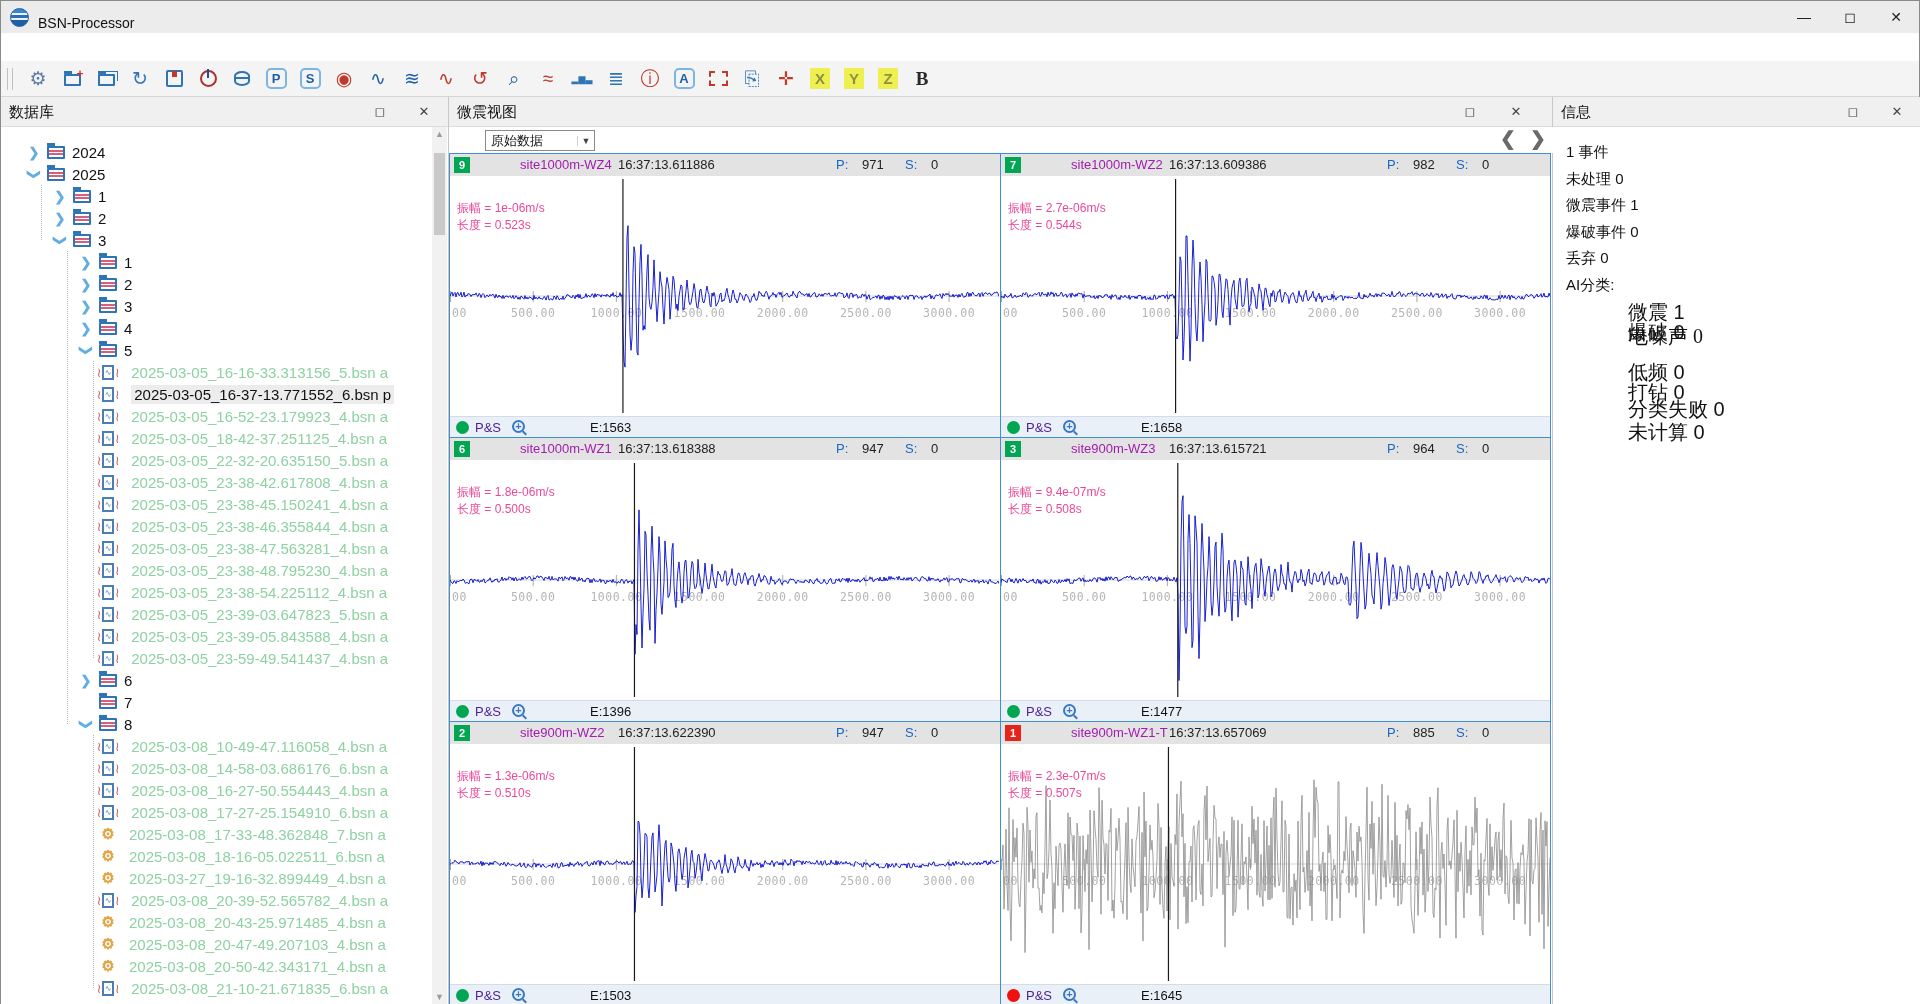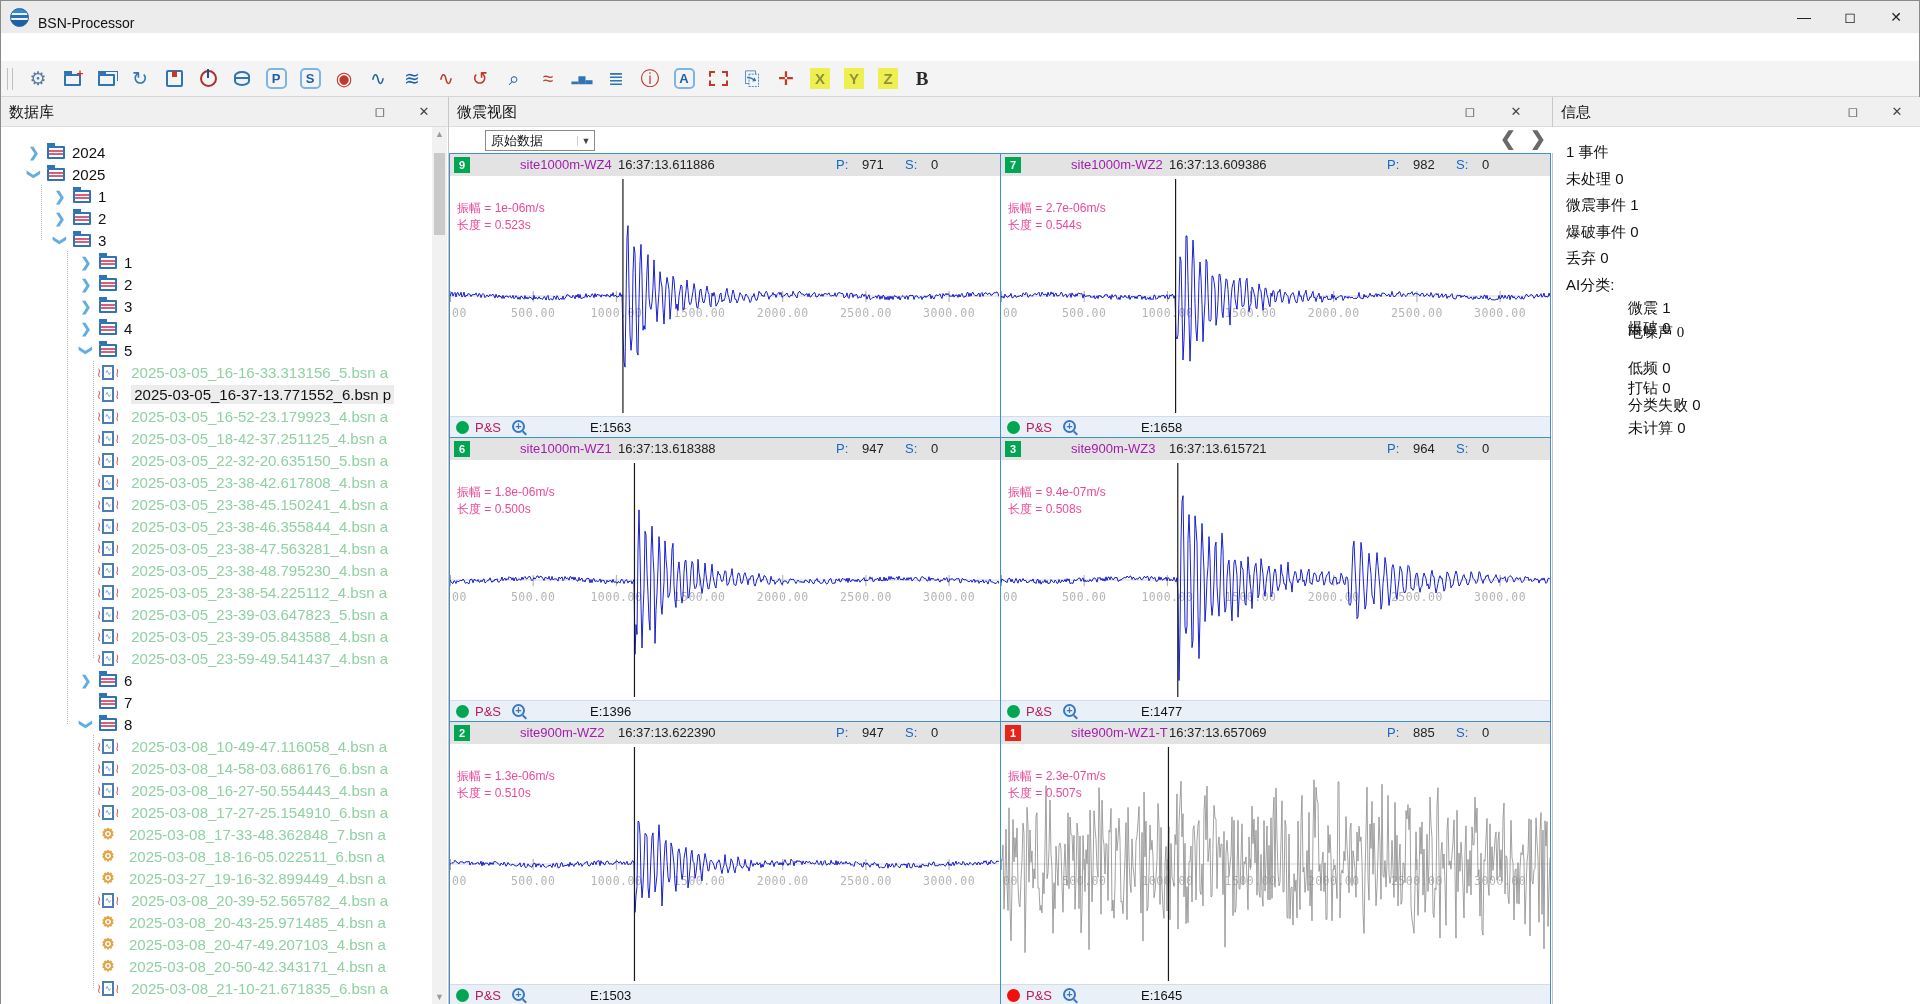--- a/index.html
+++ b/index.html
@@ -85,29 +85,29 @@
   .st-time { position:absolute; left:168px; top:3px; font-size:13px; color:#222; }
   .p-lab { position:absolute; left:386px; top:3px; font-size:13px; color:#1b66c4; }
   .p-val { position:absolute; left:412px; top:3px; font-size:13px; color:#222; }
   .s-lab { position:absolute; left:455px; top:3px; font-size:13px; color:#1b66c4; }
   .s-val { position:absolute; left:481px; top:3px; font-size:13px; color:#222; }
   .cell-body { position:relative; height:240px; overflow:hidden; }
   .winfo { position:absolute; left:7px; top:4px; z-index:2; font-size:12px; color:#ec4899; line-height:17px; pointer-events:none;margin-top:20px; }
   .plot { position:absolute; left:0; top:0; }
   .cell-foot { position:relative; height:21px; background:#e9f0f8; border-top:1px solid #d3dce8; }
   .dot { position:absolute; left:6px; top:4px; width:13px; height:13px; border-radius:50%; }
-  .ps-lab { position:absolute; left:25px; top:3px; font-size:13px; color:#be185d; }
+  .ps-lab { position:absolute; left:25px; top:3px; font-size:13px; color:#4c1d95; }
   .mag { position:absolute; left:62px; top:3px; width:13px; height:13px; border:2px solid #3a77c2; border-radius:50%; color:#3a77c2; font-size:11px; line-height:9px; text-align:center; font-weight:bold; }
   .mag::after { content:""; position:absolute; right:-4px; bottom:-3px; width:5px; height:2px; background:#3a77c2; transform:rotate(45deg); }
   .e-val { position:absolute; left:140px; top:3px; font-size:13px; color:#111; }
 
   
   #info-body { position:absolute; left:0; top:30px; right:0; bottom:0; }
   .info-line { position:absolute; left:13px; font-size:15px; color:#111; }
-  .ai-line { position:absolute; left:75px; font-size:15px; color:#111; }
+  .ai-line { position:absolute; left:75px; font-size:20px; color:#111; }
 </style>
 </head>
 <body>
 
 <div id="app">
 
   <div id="titlebar">
     <div id="app-logo"></div>
     <div id="app-title">BSN-Processor</div>
     <div id="winbtns">

